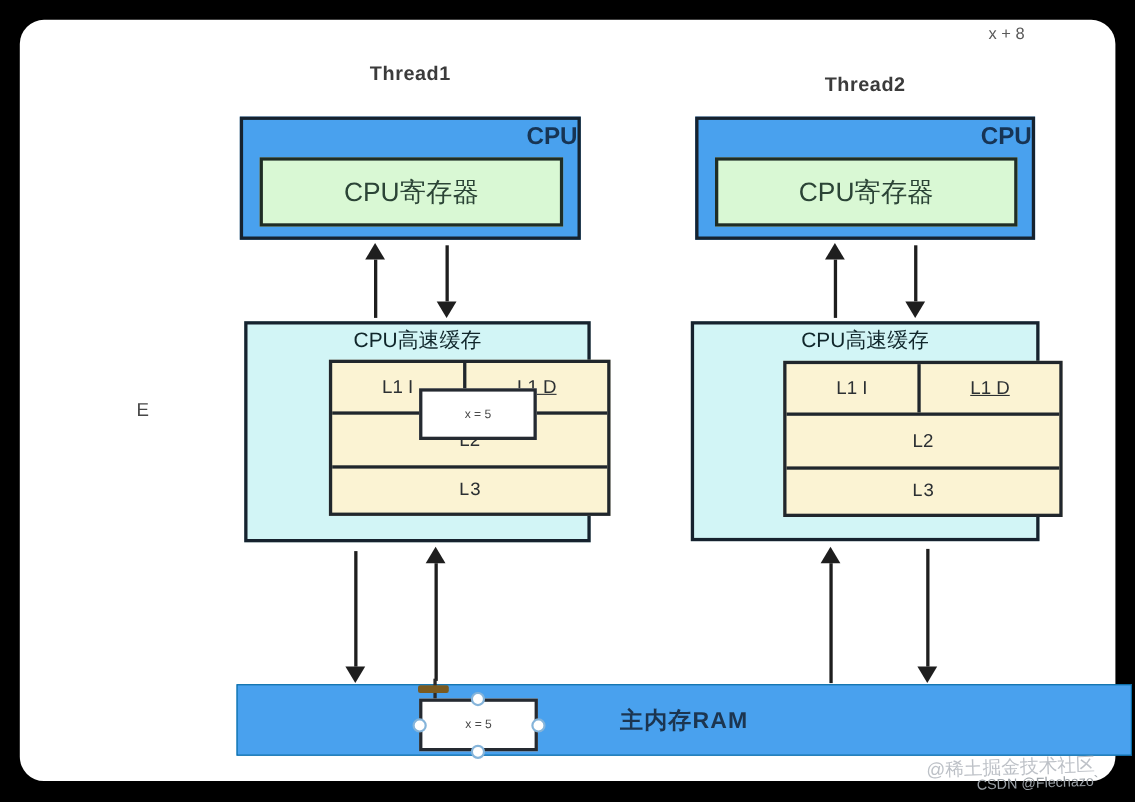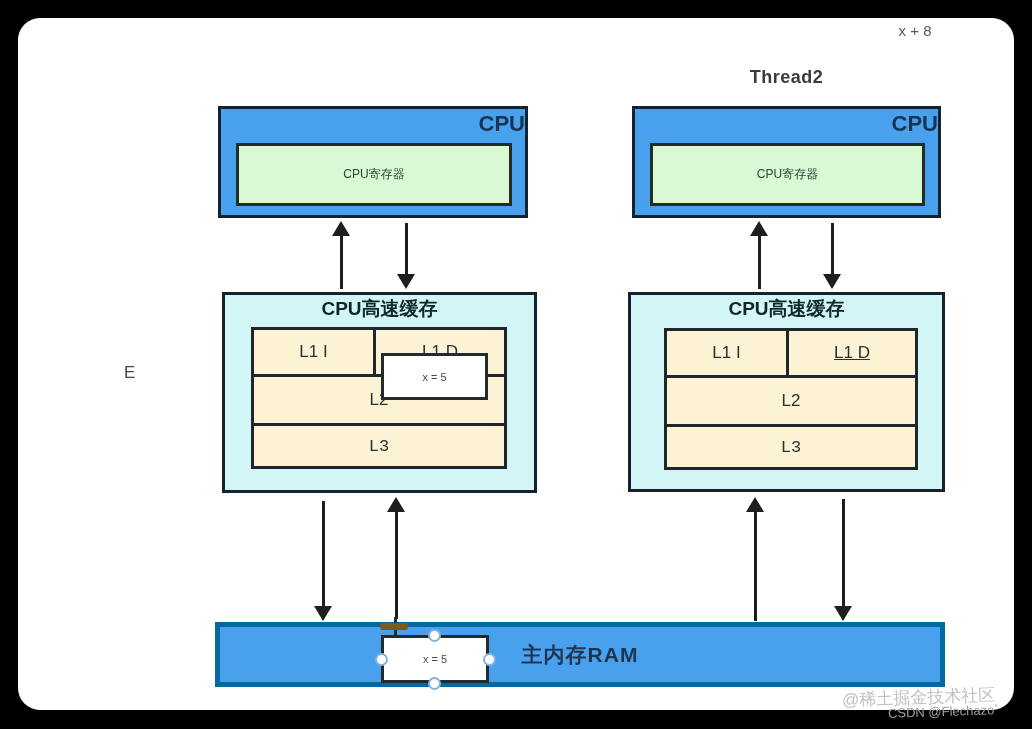--- a/index.html
+++ b/index.html
@@ -20,39 +20,39 @@
   
   .cpu-box{
     position:absolute;background:#49a1ee;border:3px solid #16222e;box-sizing:border-box;
   }
   .cpu-title{position:absolute;top:2px;left:0;right:0;text-align:right;
     font-size:22px;font-weight:bold;color:#173454;}
   .register-box{
     position:absolute;left:15px;top:34px;right:13px;bottom:9px;
     background:#d9f8d4;border:3px solid #1f2d25;box-sizing:border-box;
     display:flex;align-items:center;justify-content:center;
-    font-size:12px;color:#2b4436;
+    font-size:24px;color:#2b4436;
   }
   
   .cache-box{
     position:absolute;background:#d2f5f6;border:3px solid #16222e;box-sizing:border-box;
   }
   .cache-title{position:absolute;top:1px;left:0;right:0;text-align:center;
-    font-size:19px;font-weight:bold;color:#10262b;}
-  .cache-table{position:absolute;border:3px solid #20262c;background:#fbf3d3;box-sizing:content-box;}
+    font-size:19px;font-weight:normal;color:#10262b;}
+  .cache-table{position:absolute;border:3px solid #20262c;background:#fbf3d3;box-sizing:content-box;margin-left:48px;}
   .ct-row1{display:flex;height:44px;border-bottom:3px solid #20262c;}
   .ct-l1i{width:119px;border-right:3px solid #20262c;display:flex;align-items:center;justify-content:center;}
   .ct-l1d{flex:1;display:flex;align-items:center;justify-content:center;text-decoration:underline;}
   .ct-row2{height:46px;border-bottom:3px solid #20262c;display:flex;align-items:center;justify-content:center;}
   .ct-row3{height:40px;display:flex;align-items:center;justify-content:center;font-family:Liberation Mono, monospace;}
   .cache-table div{font-size:17px;color:#2c3033;}
   
   .ram-bar{
-    position:absolute;left:215px;top:622px;width:730px;height:65px;
-    background:#49a1ee;border:5px solid #0369a1;box-sizing:border-box;
+    position:absolute;left:215px;top:622px;width:814px;height:65px;
+    background:#49a1ee;border:1px solid #0369a1;box-sizing:border-box;
     display:flex;align-items:center;justify-content:center;
   }
   .ram-label{font-size:21px;font-weight:bold;color:#1c3550;letter-spacing:1px;}
   
   .value-box{
     position:absolute;background:#ffffff;border:3px solid #252a31;box-sizing:border-box;
     display:flex;align-items:center;justify-content:center;
     font-size:11px;color:#4a4a4a;z-index:5;
   }
   .handle{
@@ -79,20 +79,21 @@
 </style>
 </head>
 <body>
 
 <div id="stage">
   <div id="panel"></div>
 
   <div class="annot" style="left:850px;top:22px;width:130px;text-align:center;">x + 8</div>
   <div class="annot" style="left:124px;top:363px;font-size:17px;color:#474747;">E</div>
 
+  <div class="thread-label" style="left:218px;top:57px;width:310px;">Thread1</div>
   <div class="thread-label" style="left:632px;top:67px;width:309px;">Thread2</div>
 
   <div class="cpu-box" style="left:218px;top:106px;width:310px;height:112px;">
     <div class="cpu-title">CPU</div>
     <div class="register-box">CPU寄存器</div>
   </div>
 
   <div class="cpu-box" style="left:632px;top:106px;width:309px;height:112px;">
     <div class="cpu-title">CPU</div>
     <div class="register-box">CPU寄存器</div>

